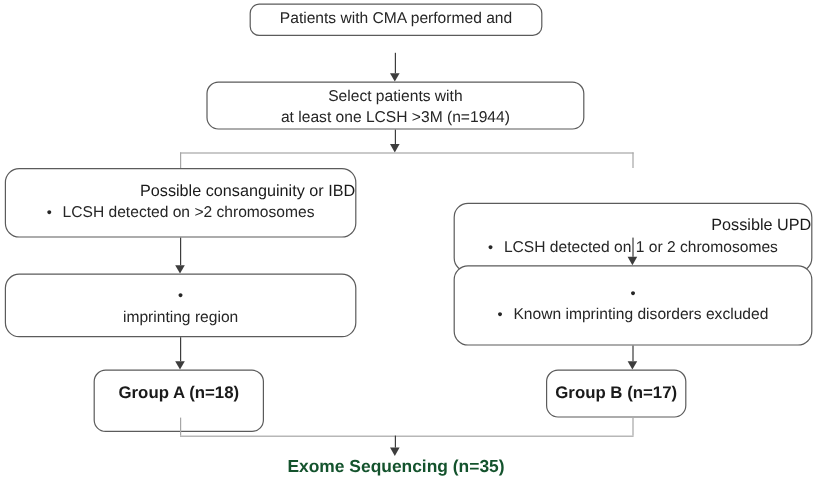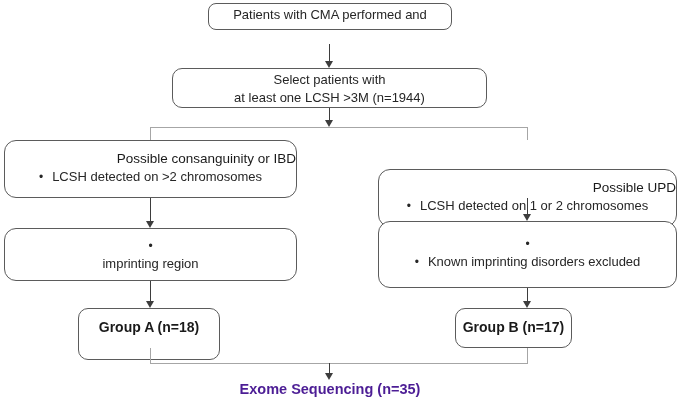--- a/index.html
+++ b/index.html
@@ -75,21 +75,21 @@
     border-radius: 10px;
   }
   .final-label {
     position: absolute;
     left: 0;
     top: 381px;
     width: 660px;
     text-align: center;
     font-weight: bold;
     font-size: 14.5px;
-    color: #4c1d95;
+    color: #14532d;
   }
 </style>
 </head>
 <body>
 
 <div class="canvas">
 
   <div class="box" style="left:208px; top:3px; width:244px; height:27px; padding-top:2px; border-radius:8px;">
     <div>Patients with CMA performed and</div>
   </div>

